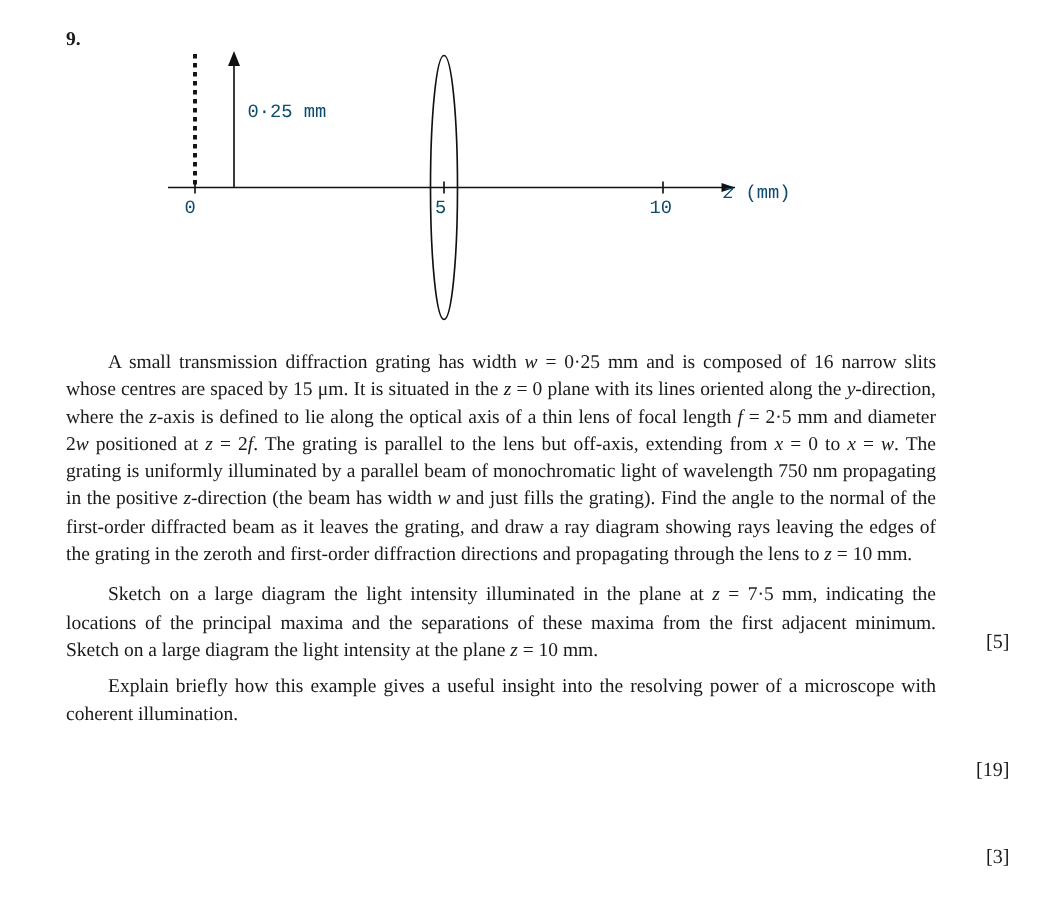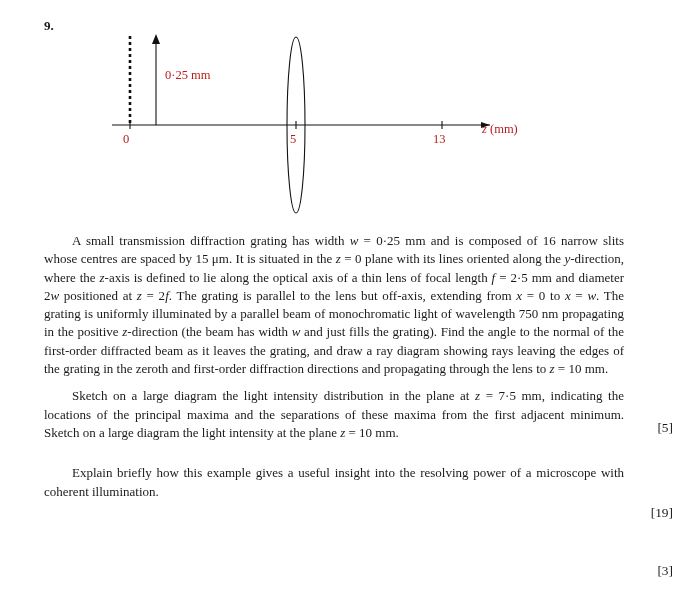--- a/index.html
+++ b/index.html
@@ -39,23 +39,23 @@
     width: 520px;
     height: 195px;
   }
   .fig-svg {
     position: absolute;
     left: 0;
     top: 0;
   }
   .fig-label {
     position: absolute;
-    font-family: Liberation Serif, serif;
+    font-family: Liberation Mono, monospace;
     font-size: 12.5px;
-    color: #b91c1c;
+    color: #0c4a6e;
     white-space: nowrap;
   }
   .lbl-height { left: 75px; top: 48px; }
   .lbl-zero   { left: 33px; top: 112px; }
   .lbl-five   { left: 200px; top: 112px; }
   .lbl-ten    { left: 343px; top: 112px; }
   .lbl-axis   { left: 392px; top: 102px; font-style: italic; text-align: center; }
   .lbl-axis .unit { font-style: normal; }
 
   
@@ -67,21 +67,21 @@
     font-family: "Liberation Serif", serif;
     font-size: 13px;
     line-height: 18.3px;
     text-align: justify;
   }
   .para {
     margin: 0 0 2px 0;
     text-indent: 28px;
   }
   .para.p2 { margin-top: 9px; }
-  .para.p3 { margin-top: 22px; }
+  .para.p3 { margin-top: 6px; }
 
   .mi { font-style: italic; font-family: "Liberation Serif", serif; }
 
   
   .mark {
     position: absolute;
     right: 26px;
     font-family: "Liberation Serif", serif;
     font-size: 13.4px;
   }
@@ -110,29 +110,29 @@
 
       <line x1="66" y1="18" x2="66" y2="105" stroke="#111" stroke-width="1.1"></line>
       <polygon points="66,14 62,24 70,24" fill="#111"></polygon>
 
       <ellipse cx="206" cy="105" rx="9" ry="88" fill="none" stroke="#111" stroke-width="1.1"></ellipse>
     </svg>
 
     <div class="fig-label lbl-height">0·25 mm</div>
     <div class="fig-label lbl-zero">0</div>
     <div class="fig-label lbl-five">5</div>
-    <div class="fig-label lbl-ten">13</div>
+    <div class="fig-label lbl-ten">10</div>
     <div class="fig-label lbl-axis"><span>z</span> <span class="unit">(mm)</span></div>
   </div>
 
   <div class="body-text">
 
     <p class="para p1"><span>A small transmission diffraction grating has width </span><span class="mi">w</span><span> = 0·25 mm and is composed of 16 narrow slits whose centres are spaced by 15 μm. It is situated in the </span><span class="mi">z</span><span> = 0 plane with its lines oriented along the </span><span class="mi">y</span><span>-direction, where the </span><span class="mi">z</span><span>-axis is defined to lie along the optical axis of a thin lens of focal length </span><span class="mi">f</span><span> = 2·5 mm and diameter 2</span><span class="mi">w</span><span> positioned at </span><span class="mi">z</span><span> = 2</span><span class="mi">f</span><span>. The grating is parallel to the lens but off-axis, extending from </span><span class="mi">x</span><span> = 0 to </span><span class="mi">x</span><span> = </span><span class="mi">w</span><span>. The grating is uniformly illuminated by a parallel beam of monochromatic light of wavelength 750 nm propagating in the positive </span><span class="mi">z</span><span>-direction (the beam has width </span><span class="mi">w</span><span> and just fills the grating). Find the angle to the normal of the first-order diffracted beam as it leaves the grating, and draw a ray diagram showing rays leaving the edges of the grating in the zeroth and first-order diffraction directions and propagating through the lens to </span><span class="mi">z</span><span> = 10 mm.</span></p>
 
-    <p class="para p2"><span>Sketch on a large diagram the light intensity distribution in the plane at </span><span class="mi">z</span><span> = 7·5 mm, indicating the locations of the principal maxima and the separations of these maxima from the first adjacent minimum. Sketch on a large diagram the light intensity at the plane </span><span class="mi">z</span><span> = 10 mm.</span></p>
+    <p class="para p2"><span>Sketch on a large diagram the light intensity illuminated in the plane at </span><span class="mi">z</span><span> = 7·5 mm, indicating the locations of the principal maxima and the separations of these maxima from the first adjacent minimum. Sketch on a large diagram the light intensity at the plane </span><span class="mi">z</span><span> = 10 mm.</span></p>
 
     <p class="para p3"><span>Explain briefly how this example gives a useful insight into the resolving power of a microscope with coherent illumination.</span></p>
 
   </div>
 
   <div class="mark mark-1">[5]</div>
   <div class="mark mark-2">[19]</div>
   <div class="mark mark-3">[3]</div>
 
 </div>

